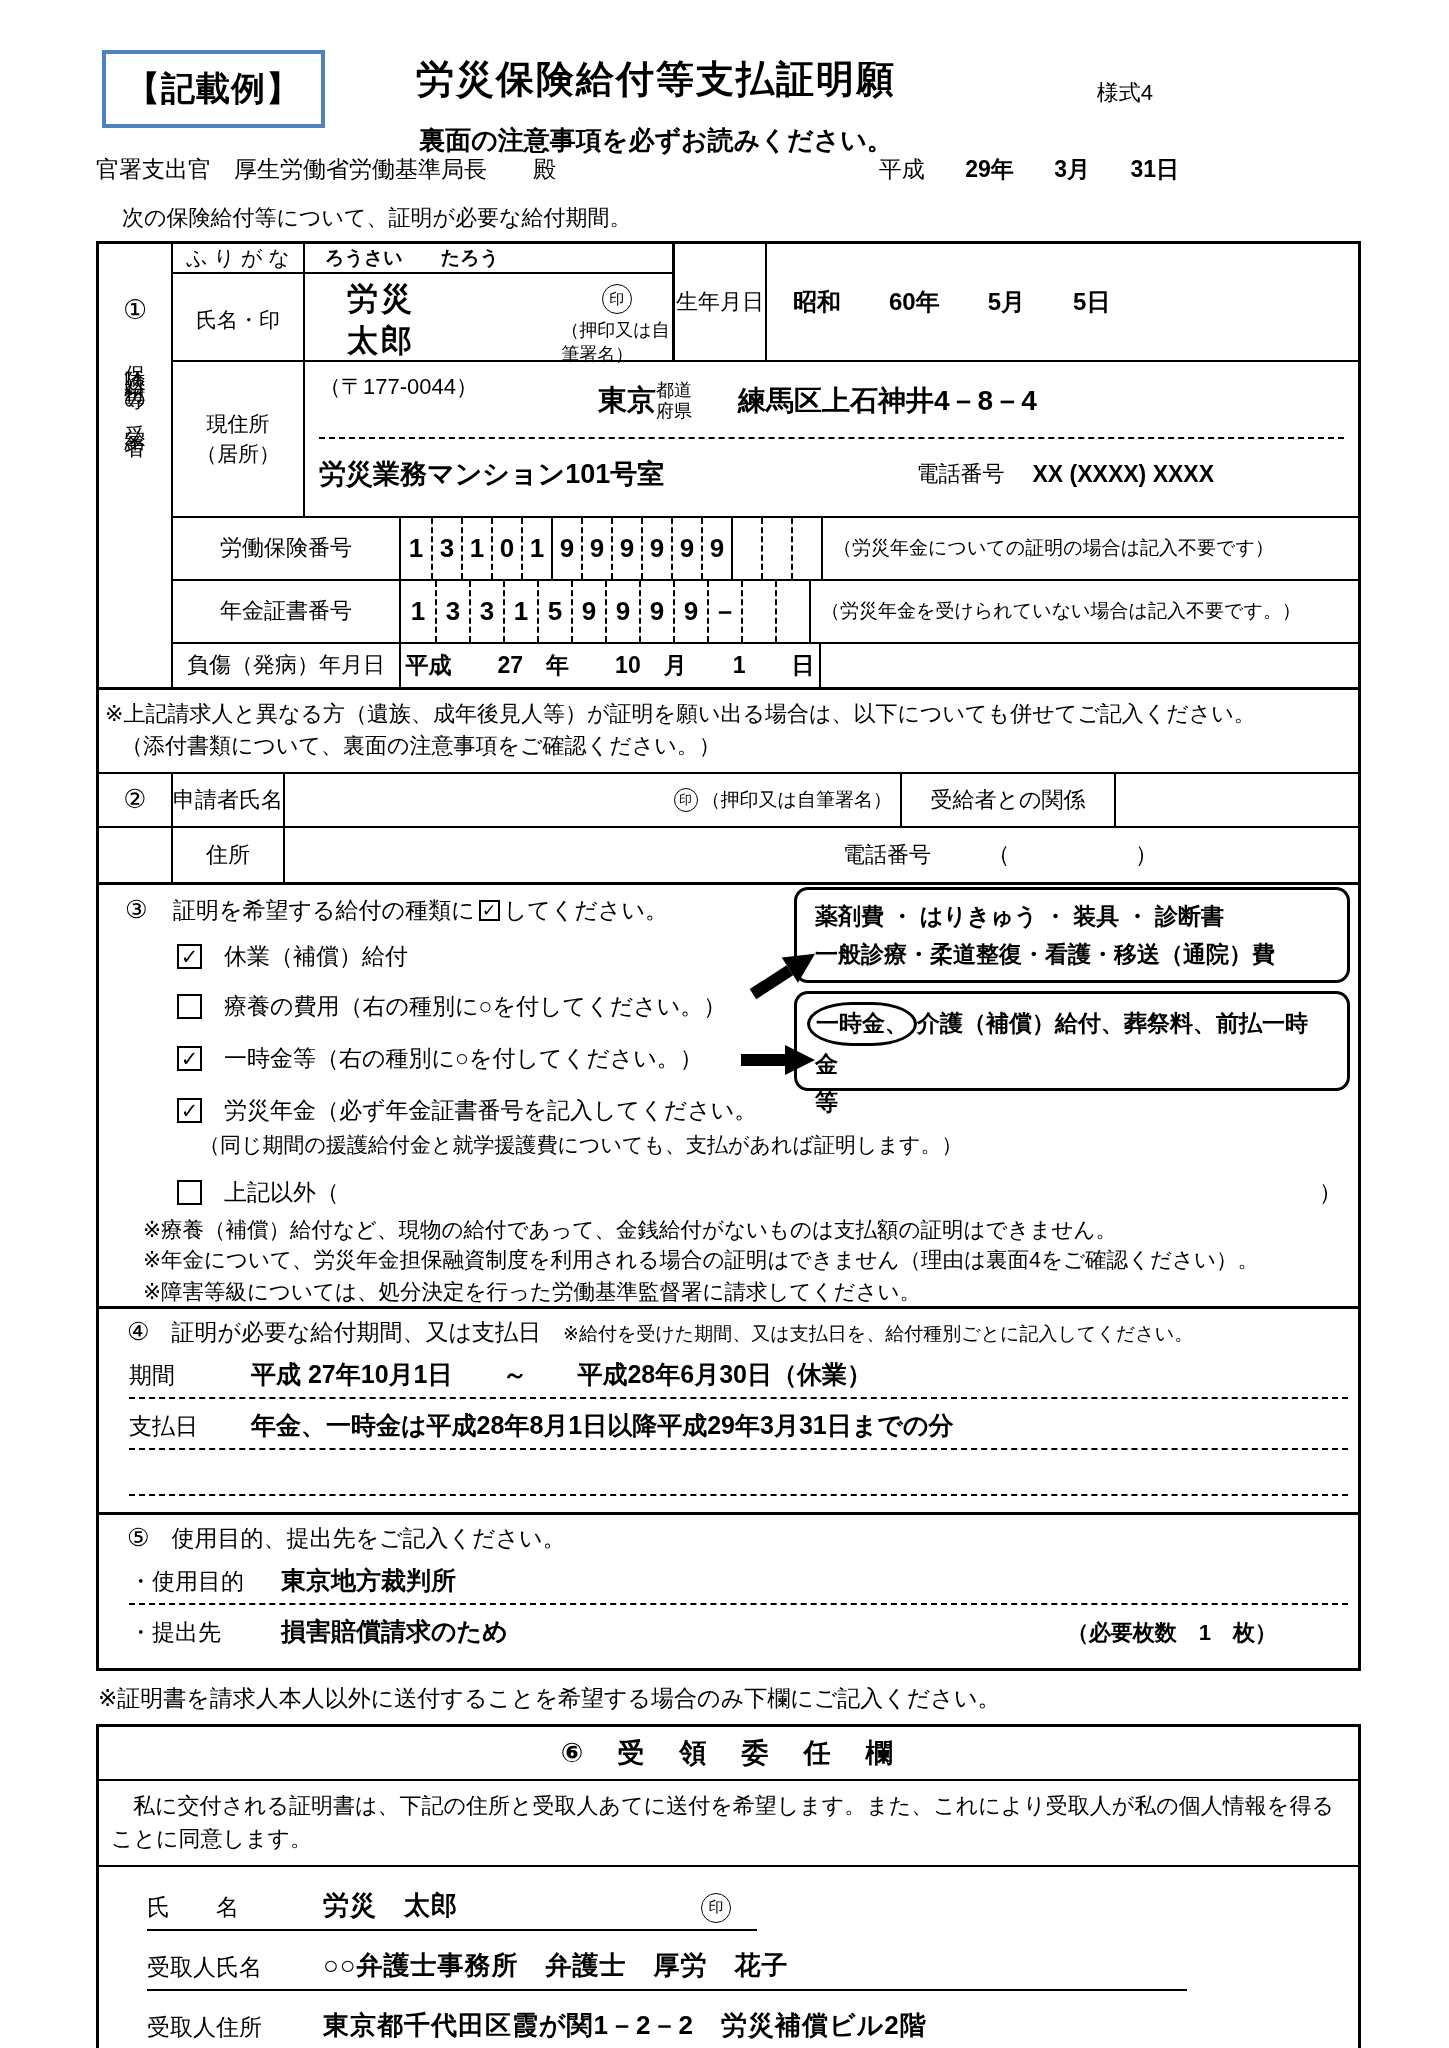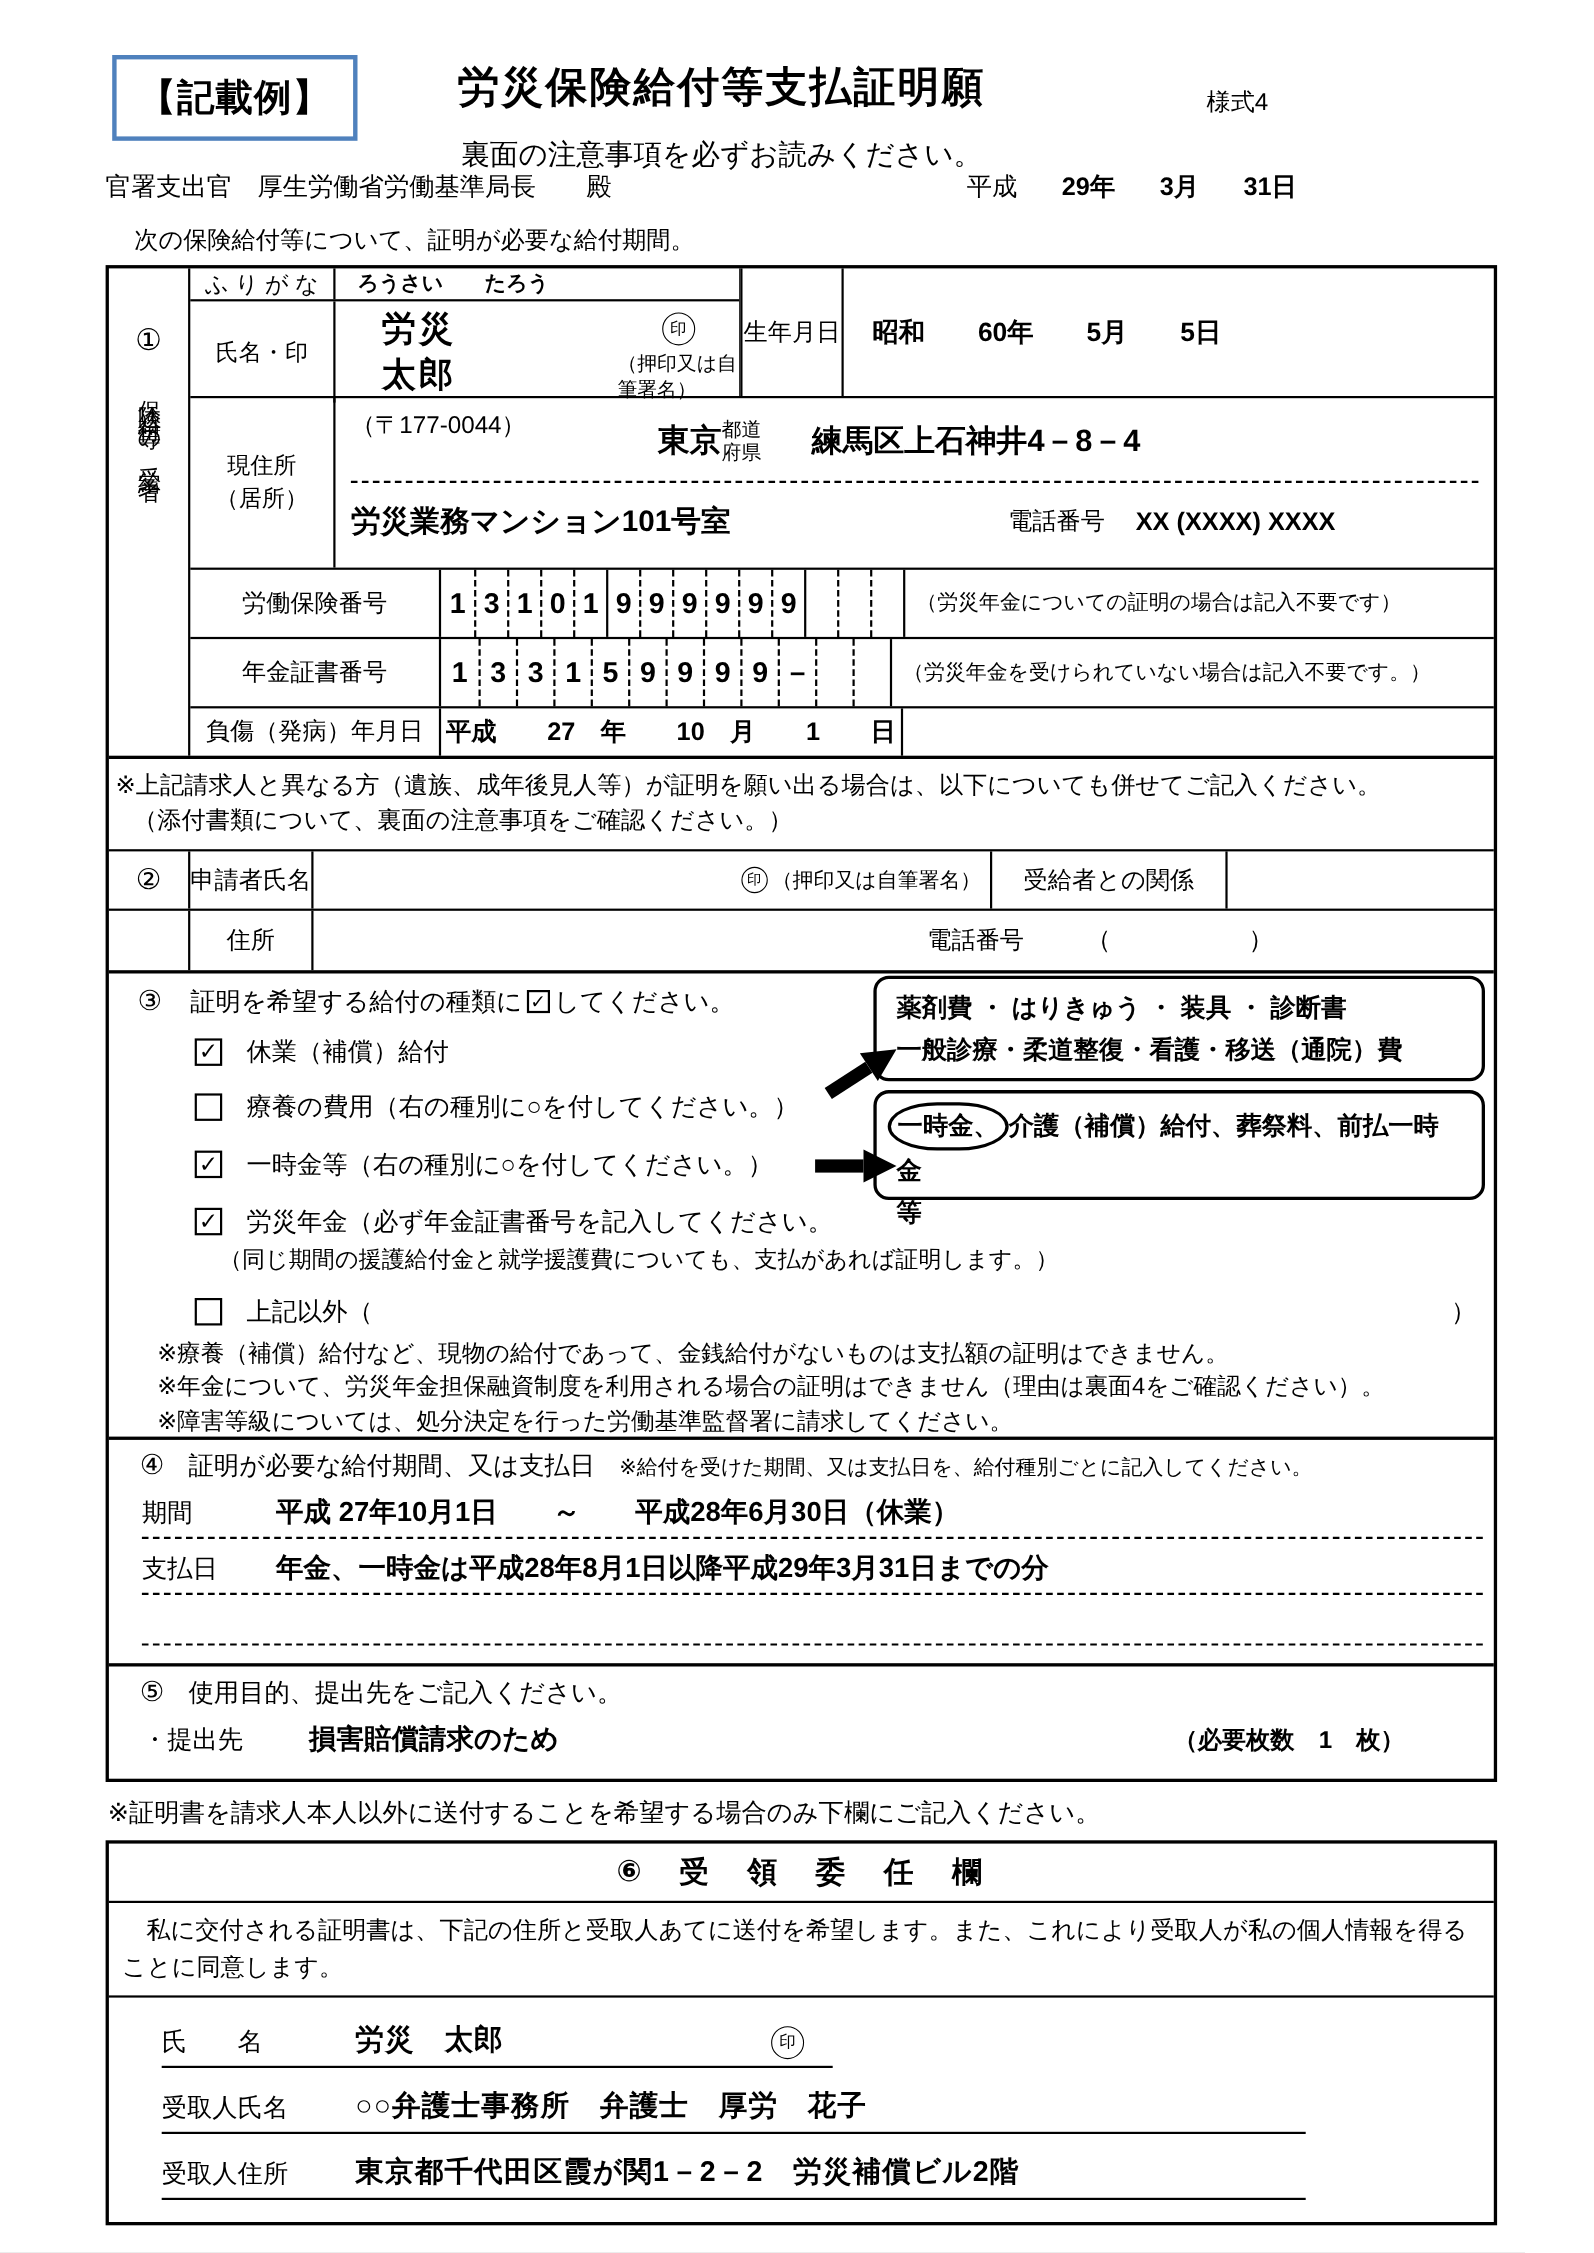--- a/index.html
+++ b/index.html
@@ -5,21 +5,21 @@
   * { margin:0; padding:0; box-sizing:border-box; }
   body { background:#888; font-family:"Liberation Sans","DejaVu Sans",sans-serif; color:#000; }
   .page { width:1449px; height:2048px; background:#fff; position:relative; overflow:hidden; margin:0 auto; }
   .content { position:absolute; left:96px; top:50px; width:1265px; }
 
   
   .hdr { display:flex; align-items:flex-start; position:relative; }
   .example-box { border:4px solid #4f81bd; padding:12px 20px; font-size:34px; font-weight:bold; margin-left:6px; letter-spacing:1px; }
   .hdr-center { position:absolute; left:230px; width:660px; text-align:center; }
   .hdr-title { font-size:38px; font-weight:bold; letter-spacing:2px; margin-top:4px; }
-  .hdr-subtitle { font-size:26px; font-weight:normal; margin-top:18px; }
+  .hdr-subtitle { font-size:26px; font-weight:bold; margin-top:18px; }
   .form-code { position:absolute; right:208px; top:28px; font-size:22px; }
   .addressee-row { display:flex; justify-content:space-between; margin-top:26px; font-size:23px; align-items:baseline; }
   .date-line { margin-right:182px; }
   .date-line .seg { margin-left:34px; }
   .bv { font-weight:bold; }
   .intro { margin:18px 0 8px 26px; font-size:22px; }
 
   
   .form-box { border:3px solid #000; }
 
@@ -374,20 +374,24 @@
         <span class="fvalue">年金、一時金は平成28年8月1日以降平成29年3月31日までの分</span>
       </div>
       <div class="frow empty"></div>
     </div>
 
     <div class="s5">
       <div class="sec-header">
         <span class="sec-num">⑤</span>
         <span class="sec-title">使用目的、提出先をご記入ください。</span>
       </div>
+      <div class="frow">
+        <span class="flabel">・使用目的</span>
+        <span class="fvalue">東京地方裁判所</span>
+      </div>
       <div class="frow" style="border-bottom:none;">
         <span class="flabel">・提出先</span>
         <span class="fvalue">損害賠償請求のため</span>
         <span class="copies">（必要枚数　1　枚）</span>
       </div>
     </div>
   </div>
 
   <div class="note2">※証明書を請求人本人以外に送付することを希望する場合のみ下欄にご記入ください。</div>
 

